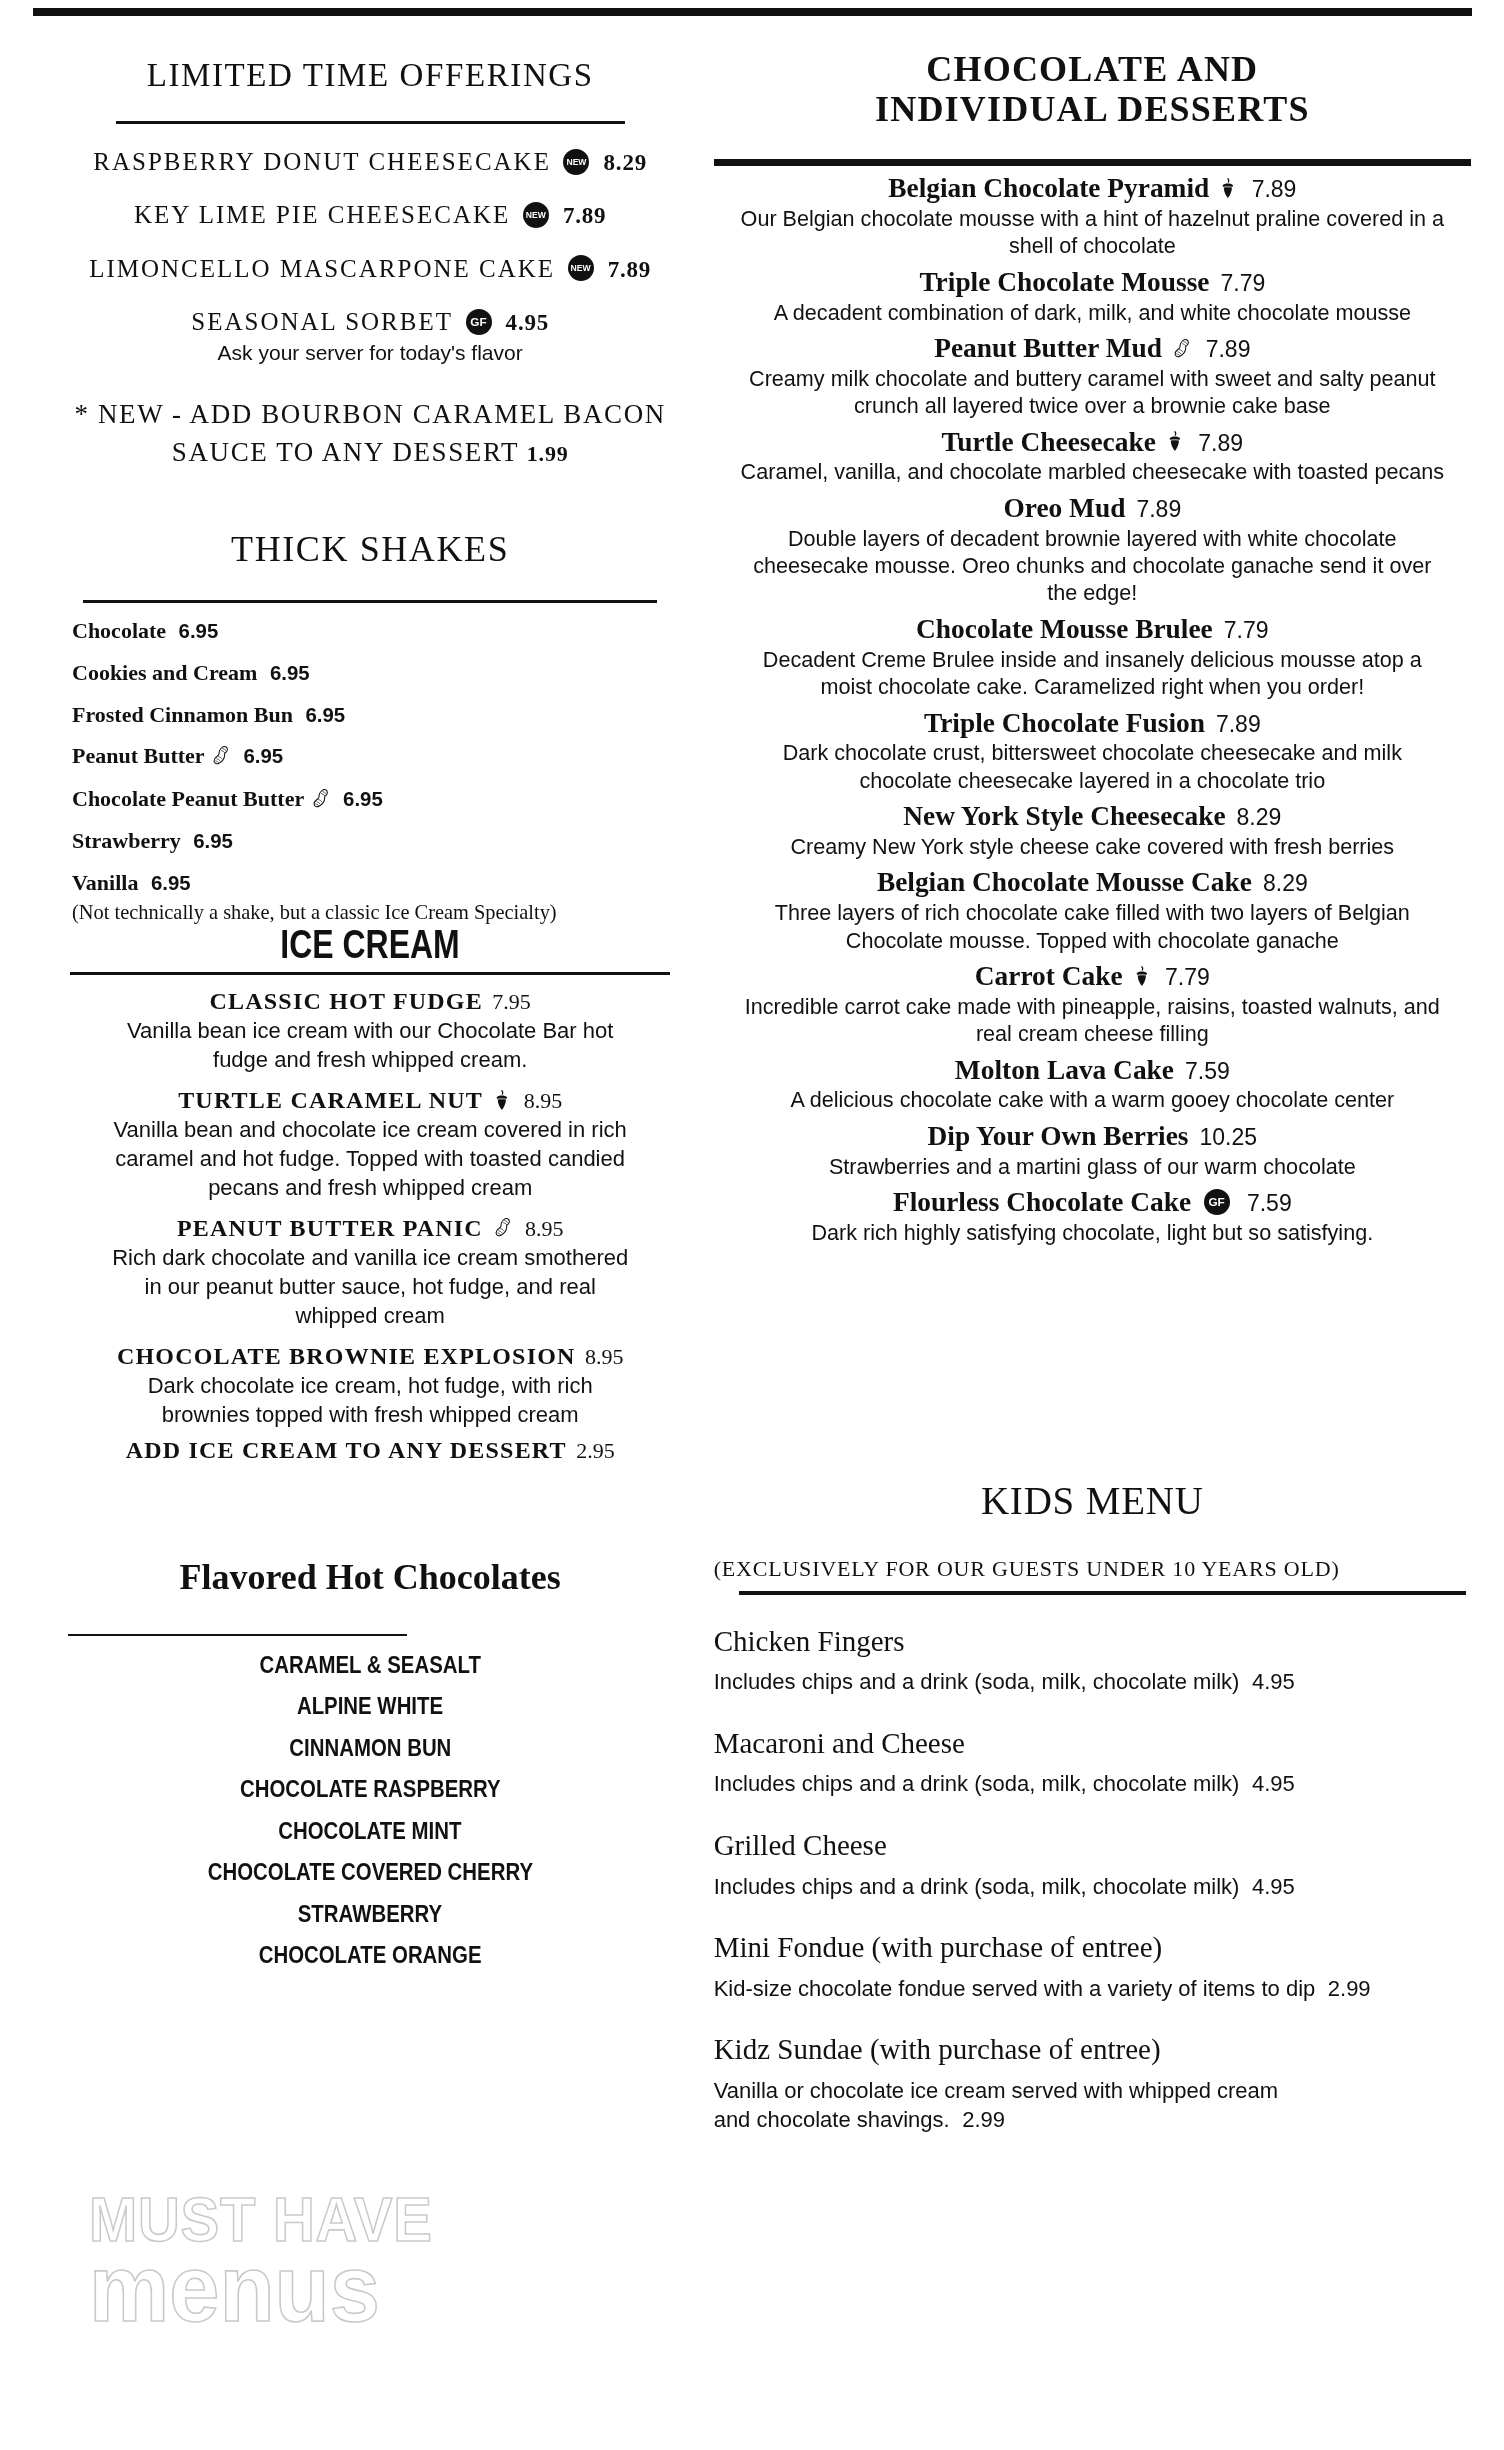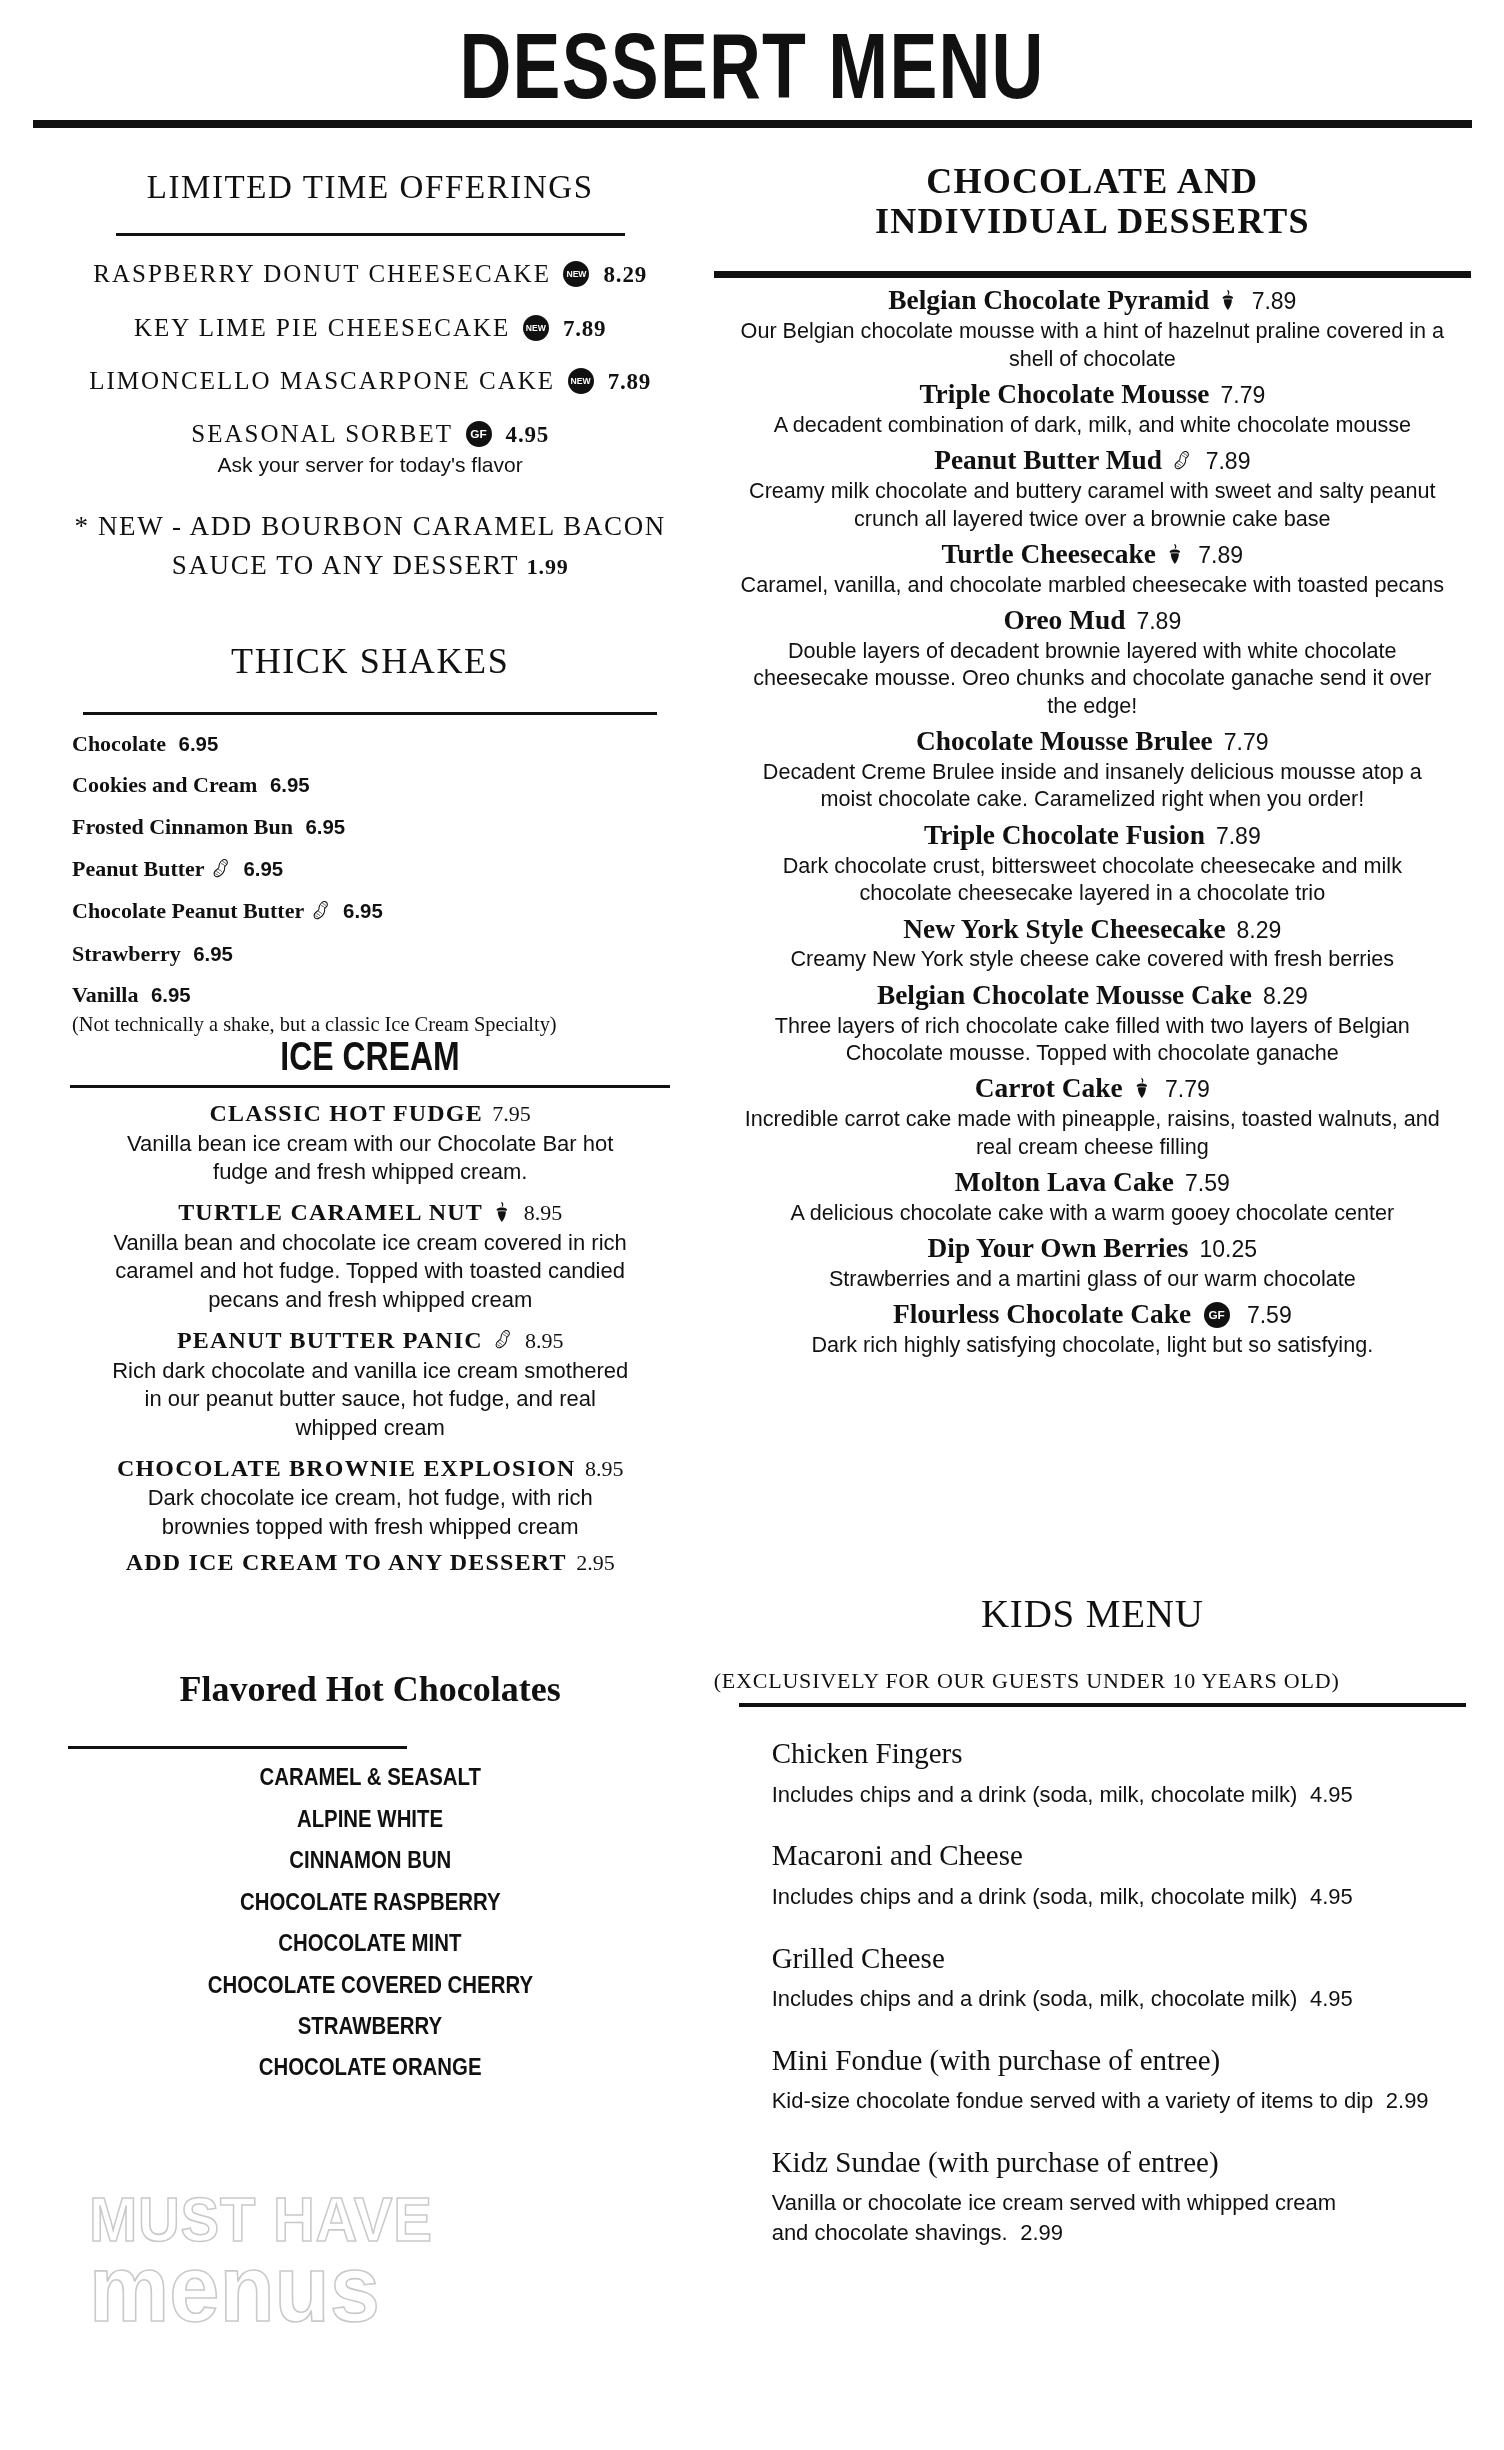--- a/index.html
+++ b/index.html
@@ -71,34 +71,31 @@
   .rc-head { text-align:center; font-size:36px; font-weight:700; letter-spacing:1.2px; margin-top:33px; line-height:1.12; }
   .rc-rule { height:7px; margin-top:9.4px; }
   .d-title { text-align:center; font-size:27.4px; font-weight:700; margin-top:7px; white-space:nowrap; }
   .d-price { font-family:"Liberation Sans", sans-serif; font-weight:400; font-size:23px; margin-left:11px; }
   .d-desc { text-align:center; font-family:"Liberation Sans", sans-serif; font-size:21.6px; line-height:1.27; max-width:705px; margin:0.8px auto 0; }
 
   
   .kids-head { text-align:center; font-size:39px; font-weight:400; letter-spacing:0.8px; margin-top:232px; }
   .kids-sub { text-align:left; font-size:22px; font-weight:400; letter-spacing:0.8px; margin-top:3.1px; }
   .kids-rule { height:3.9px; margin:9.4px 4.7px 0 25px; }
-  .kid-item { margin-left:58px; margin-top:30px; }
+  .kid-item { margin-top:30px; }
   .kid-name { font-size:29px; }
   .kid-desc { font-family:"Liberation Sans", sans-serif; font-size:22px; margin-top:9.4px; max-width:705px; line-height:1.35; }
   .kid-desc.narrow { max-width:588px; }
   .kid-price { margin-left:12.5px; }
 </style>
 </head>
 <body>
 
 <div class="page">
 
-  <div class="main-title">
-    <span class="squeeze t">DESSERT MENU</span>
-  </div>
   <div class="title-rule rule"></div>
 
   <div class="columns">
 
     <div class="col-left">
 
       <section class="sec-limited">
         <h2 class="serif-head">LIMITED TIME OFFERINGS</h2>
         <div class="rule rule-limited"></div>
 

